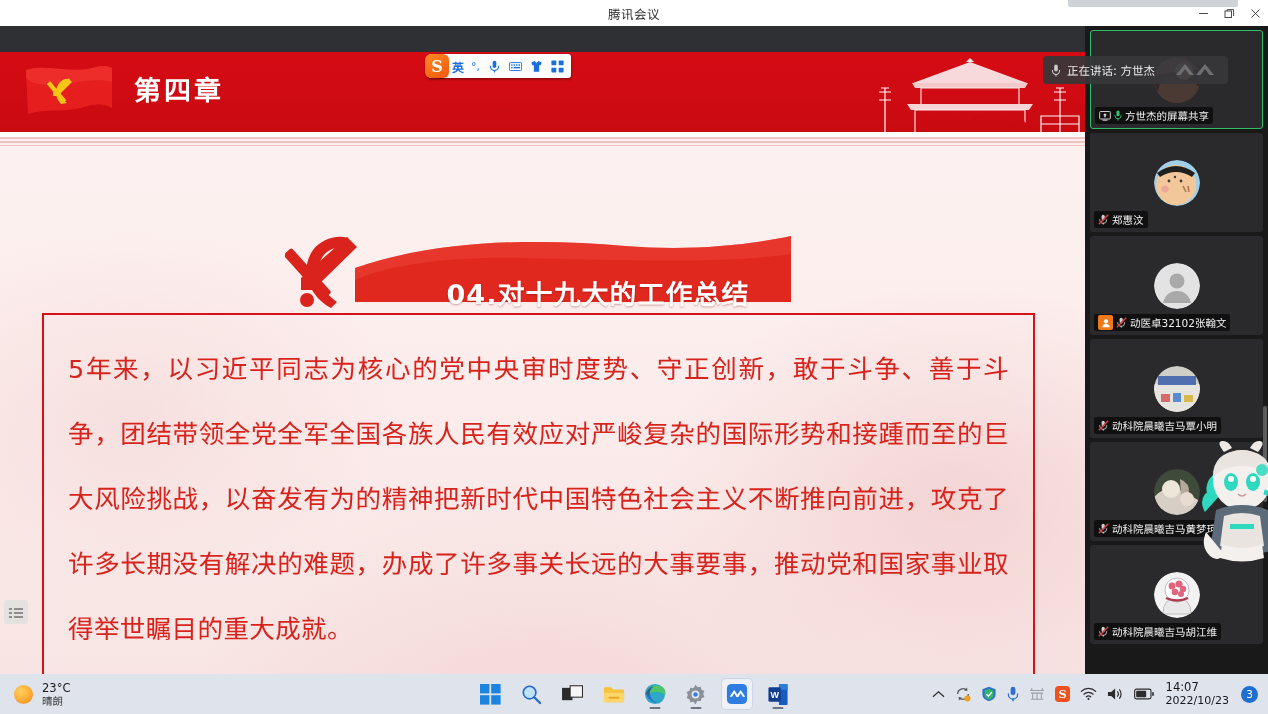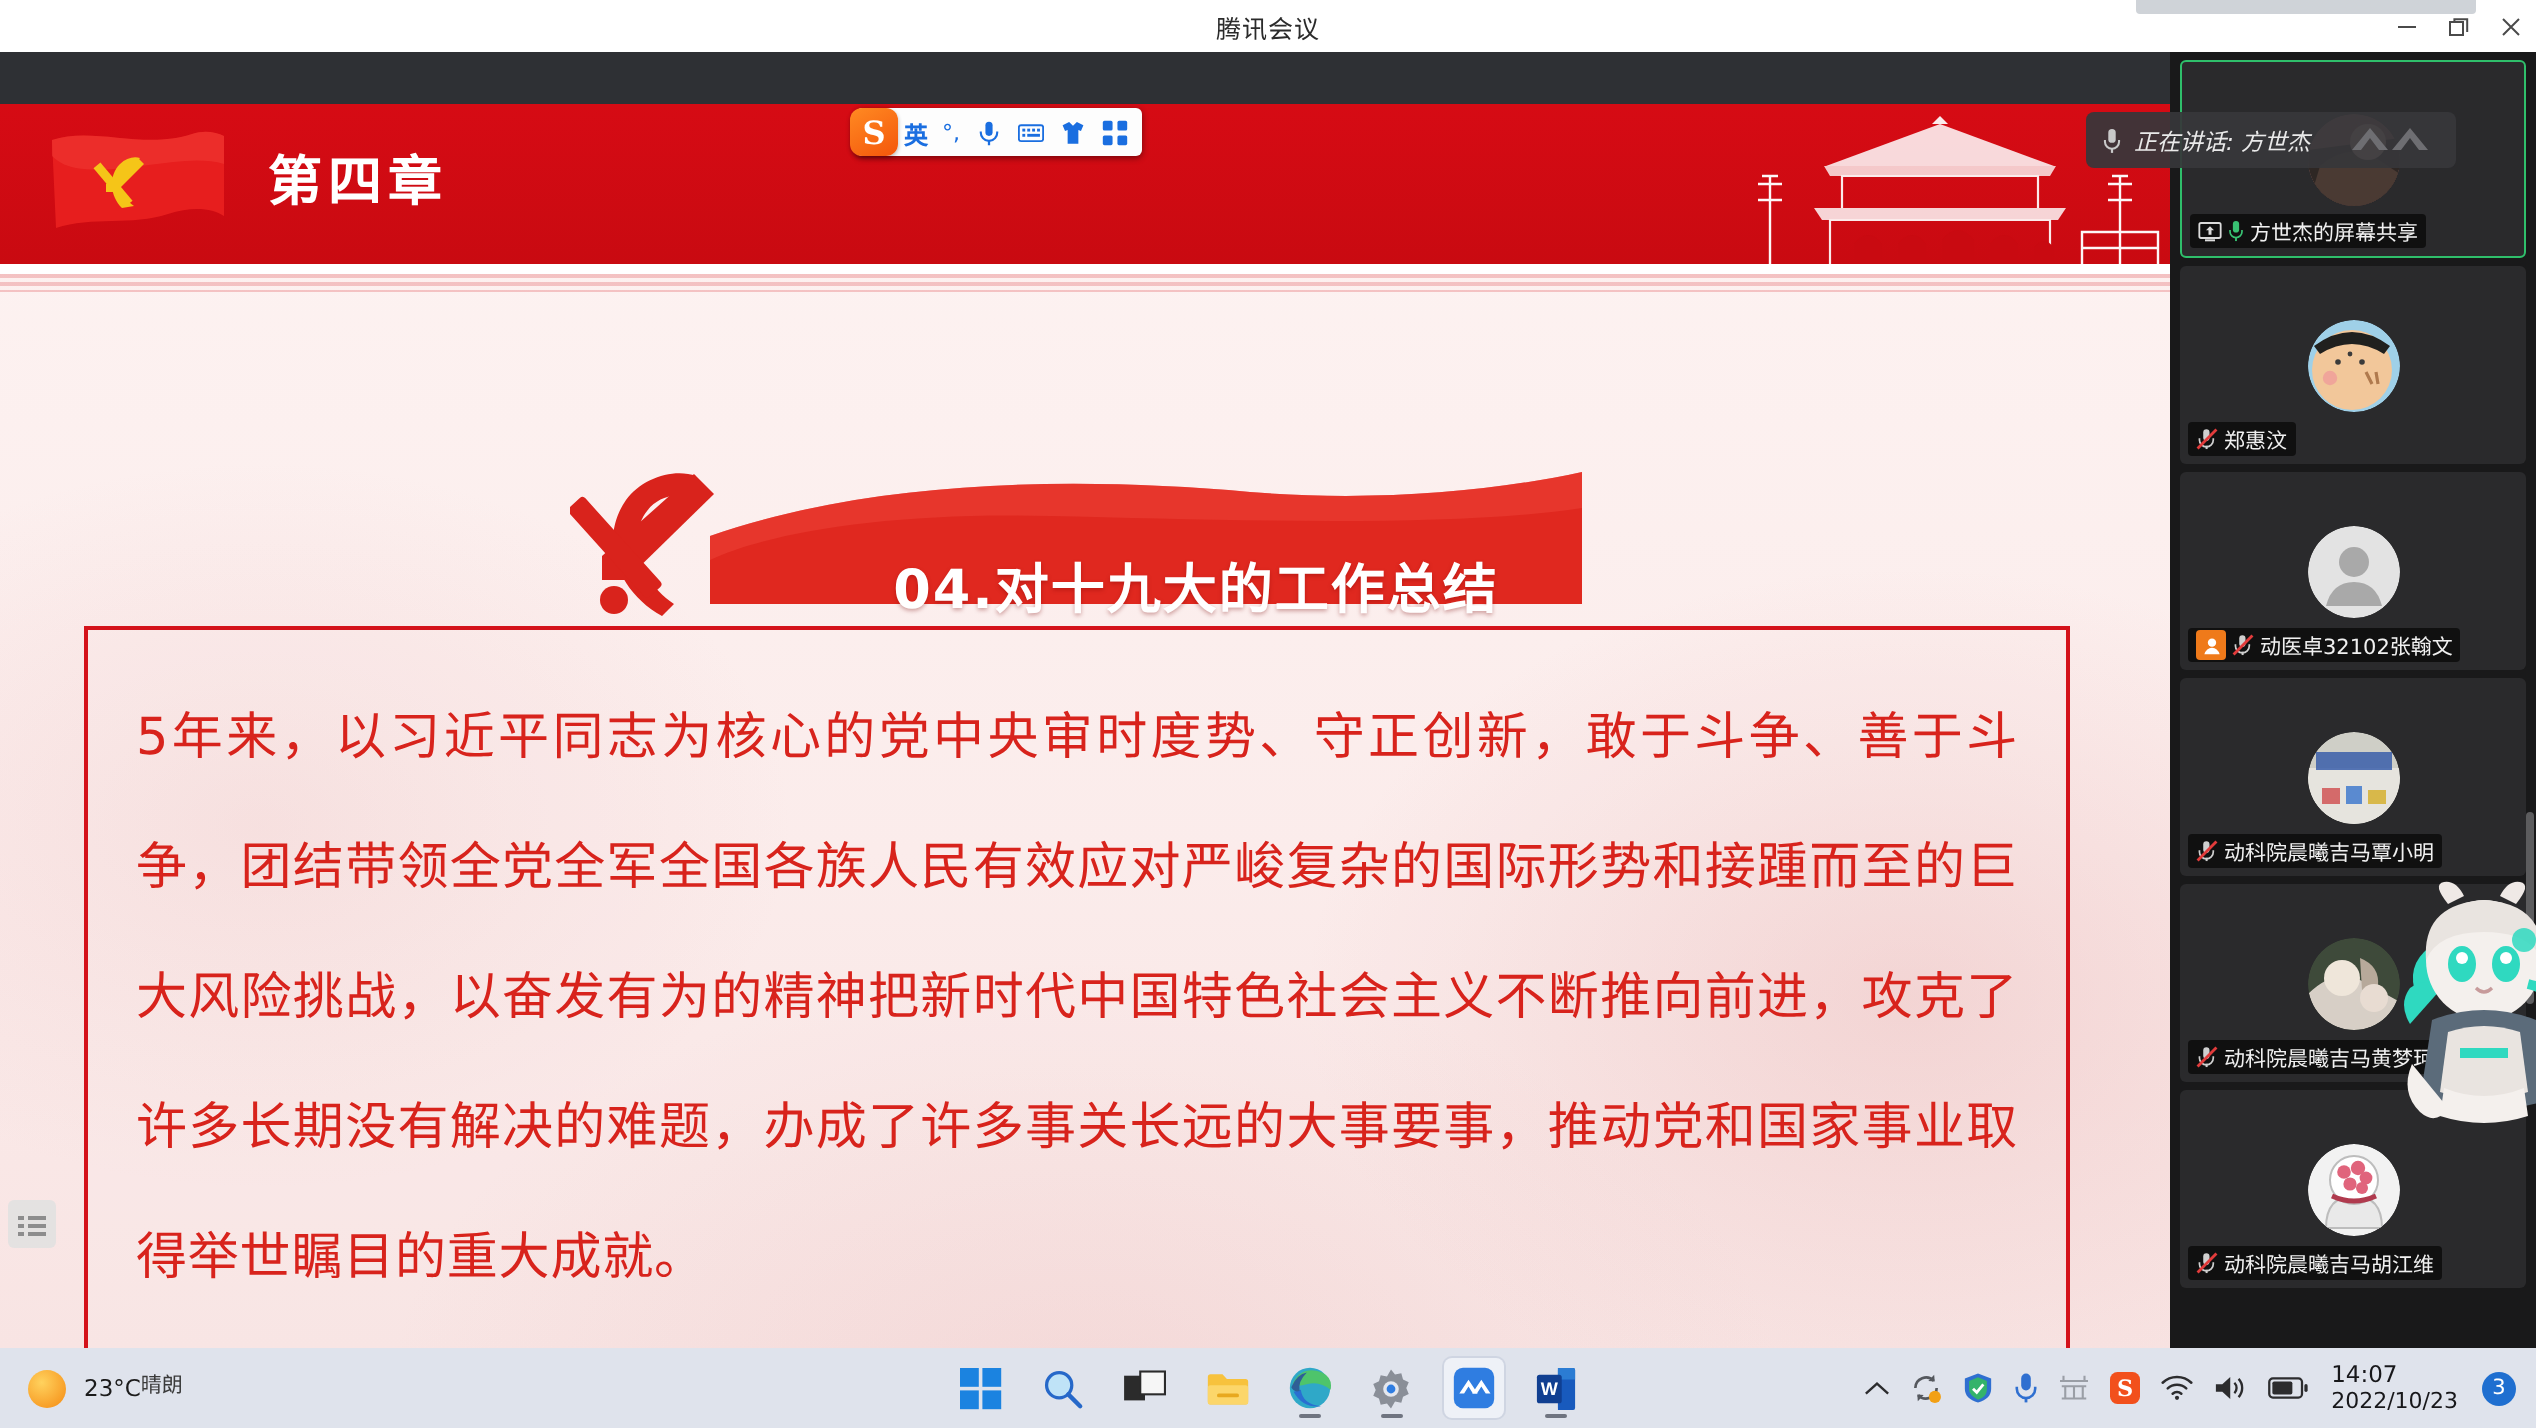--- a/index.html
+++ b/index.html
@@ -154,40 +154,40 @@
     color:#f0f0f0; font-size:10.5px; white-space:nowrap;
     overflow:hidden; text-overflow:ellipsis;
   }
   .host-chip{
     width:15px; height:15px; background:#ef7a1a; border-radius:2px;
     display:flex; align-items:center; justify-content:center; flex:0 0 auto;
   }
   .speak-toast{
     position:absolute; left:1043px; top:56px; width:185px; height:28px;
     background:rgba(55,55,58,.93); border-radius:4px;
-    display:flex; align-items:center; gap:6px; padding:0 8px; z-index:30;font-style:italic;
+    display:flex; align-items:center; gap:6px; padding:0 8px; z-index:30;
   }
   .speak-toast .txt{ color:#e9e9e9; font-size:11.5px; white-space:nowrap; }
   .rail-scroll{
     position:absolute; right:1px; top:380px; width:4px; height:96px;
     background:#5c5c5e; border-radius:2px; z-index:31;
   }
   .mascot{ position:absolute; left:1200px; top:440px; width:92px; height:125px; z-index:33; }
 
   
   .taskbar{
     position:absolute; left:0; top:674px; width:1268px; height:40px;
     background:#dfe3ec; display:flex; align-items:center;
   }
   .weather{ display:flex; align-items:center; gap:9px; padding-left:14px; width:210px; }
   .sun{
     width:19px; height:19px; border-radius:50%;
     background:radial-gradient(circle at 36% 33%,#ffd25e,#f58a12);
   }
-  .weather .wx{ display:flex; flex-direction:row; line-height:1.22; }
+  .weather .wx{ display:flex; flex-direction:column; line-height:1.22; }
   .weather .t{ font-size:11.5px; color:#1b1b1b; }
   .weather .d{ font-size:10.5px; color:#3a3a3a; }
 
   .tb-center{
     position:absolute; left:0; top:0; width:1268px; height:40px;
     display:flex; align-items:center; justify-content:center; gap:11px;
     pointer-events:none;
   }
   .tb-app{
     width:30px; height:30px; position:relative; pointer-events:auto;

